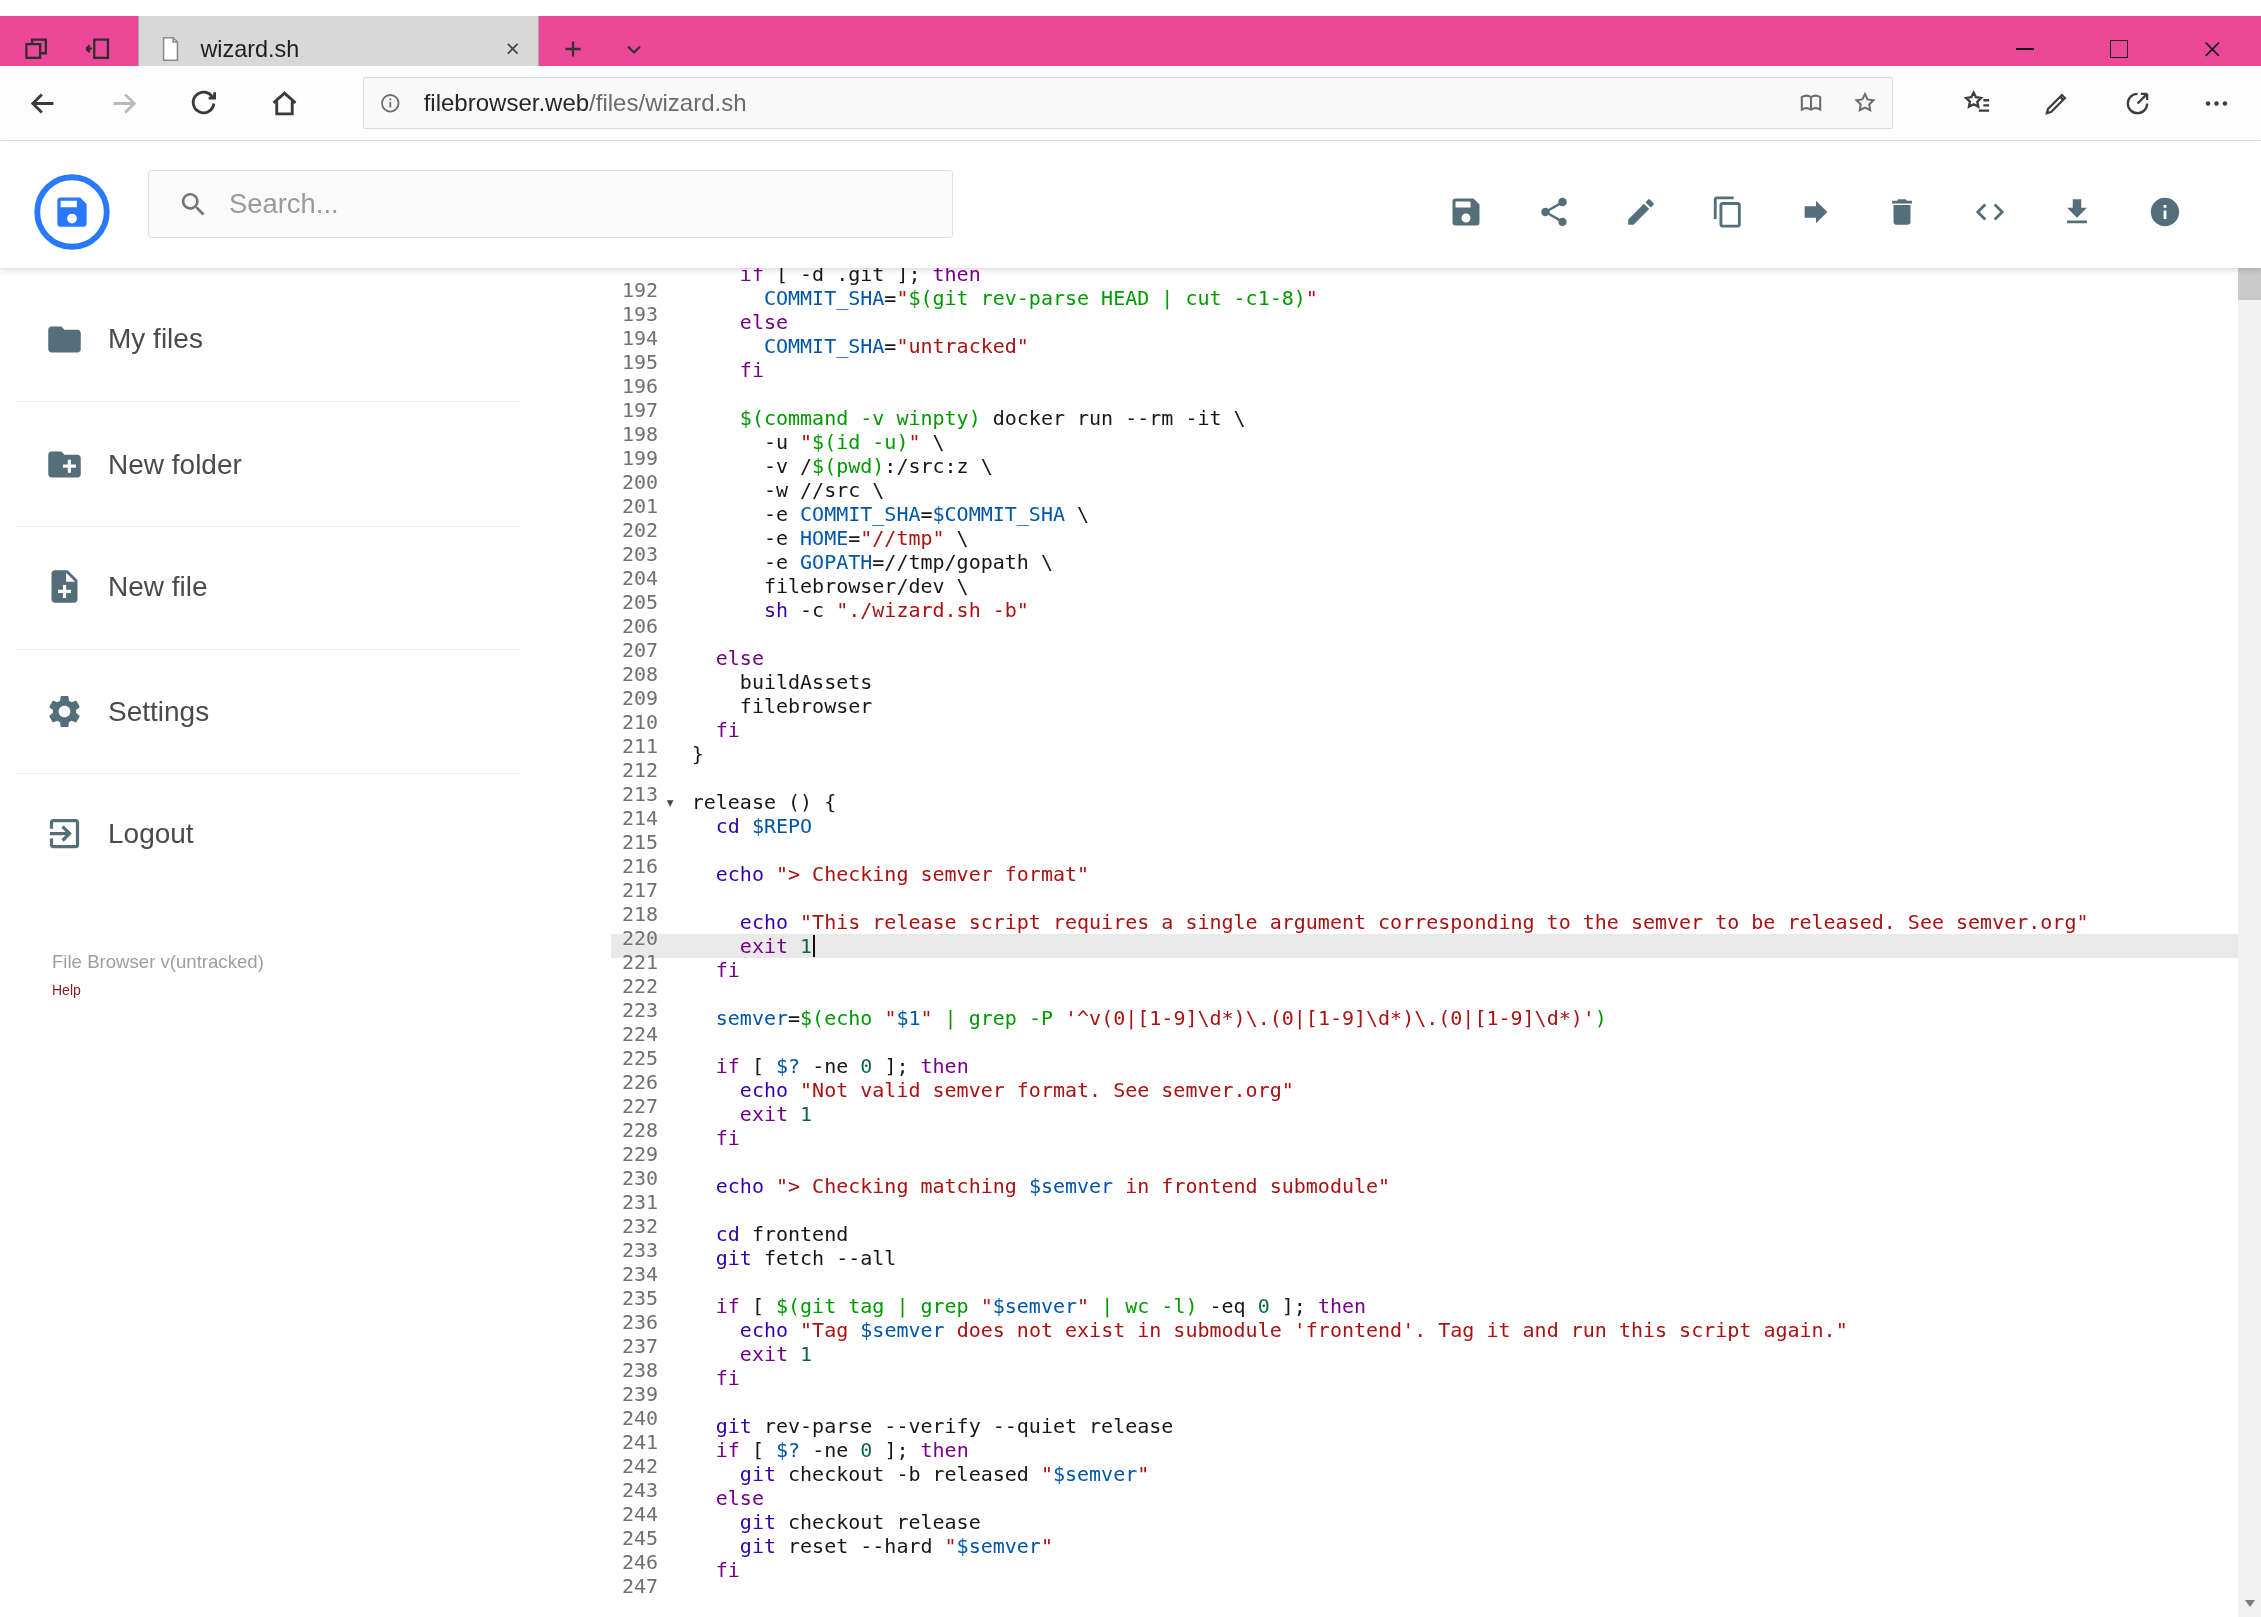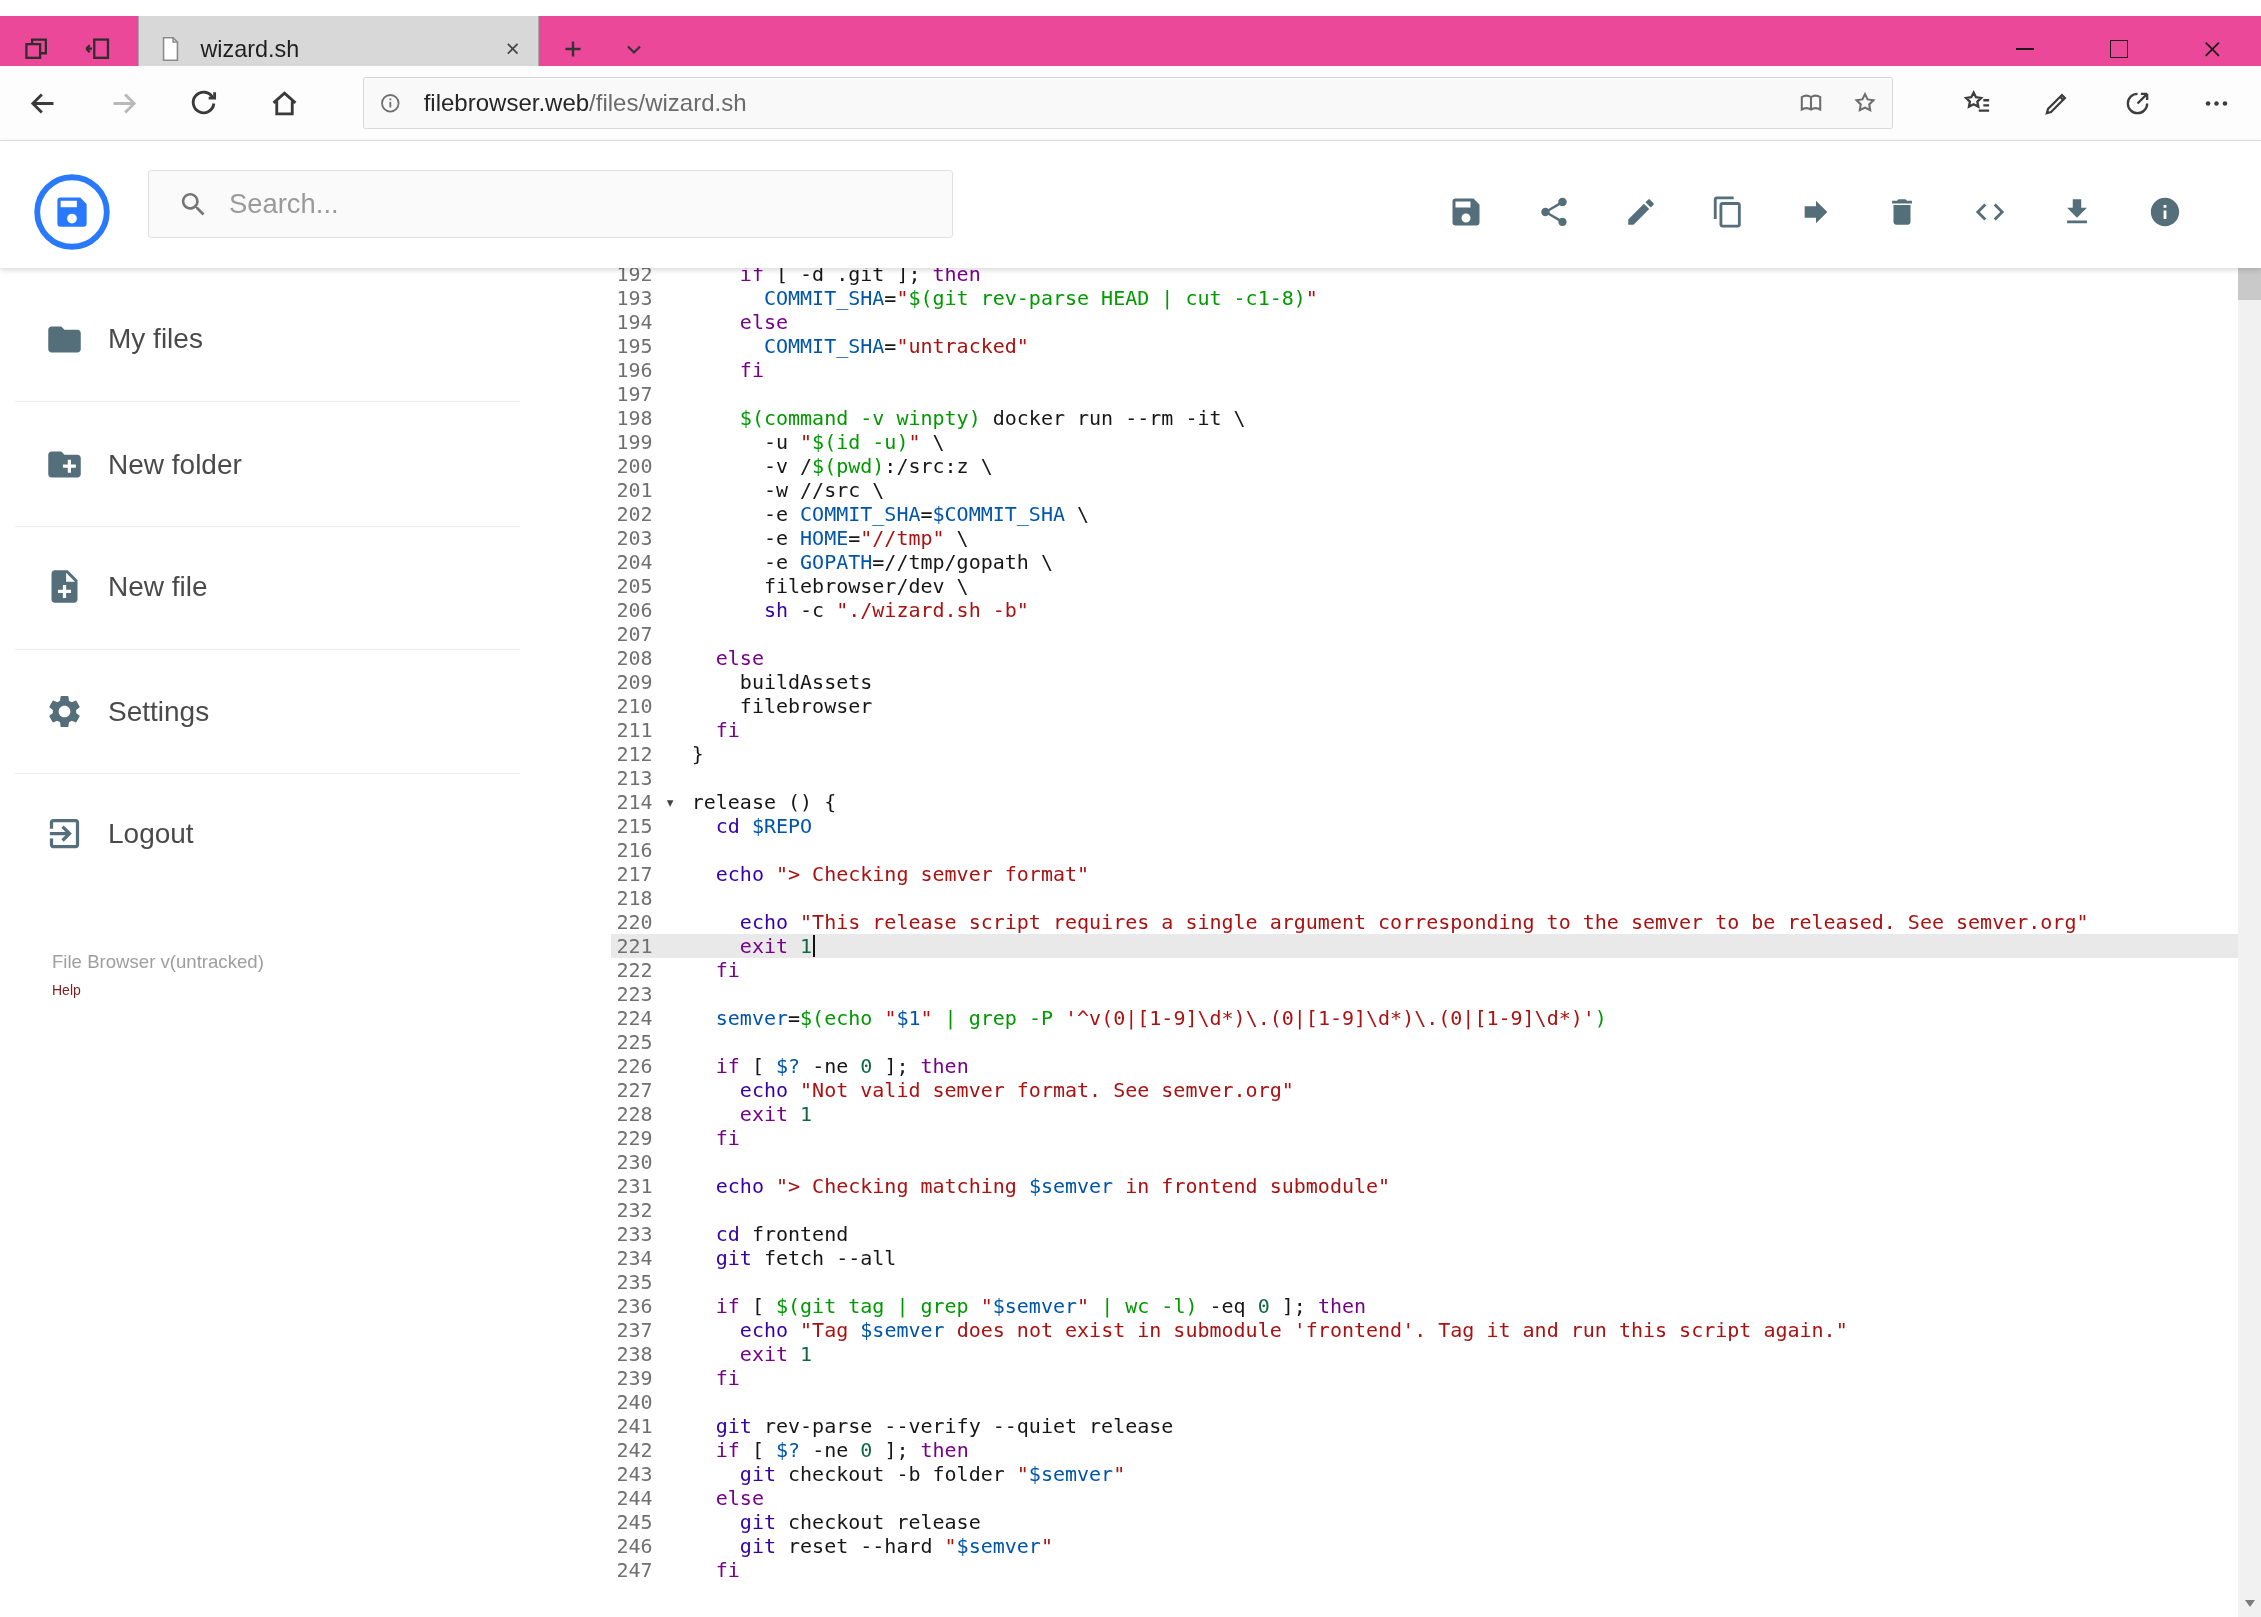--- a/index.html
+++ b/index.html
@@ -61,21 +61,21 @@
   .sb-ver{position:absolute;left:52px;top:683px;font-size:18.6px;color:#9e9e9e;}
   .sb-help{position:absolute;left:52px;top:714px;font-size:14px;color:#7f1d1d;cursor:pointer;}
 
   
   .editor{position:absolute;left:525px;top:268px;right:22.6px;bottom:0;overflow:hidden;background:#fff;cursor:text;}
   .code{position:absolute;left:0;top:-6.5px;right:0;font-family:"DejaVu Sans Mono","Liberation Mono",monospace;
         font-size:20px;line-height:24px;color:#161616;}
   .cl{display:flex;height:24px;}
   .cl.active{background:linear-gradient(90deg,rgba(0,0,0,0) 86px,#e9e9e9 86px);}
   .lpad{width:86px;flex:0 0 86px;}
-  .lnum{width:47px;flex:0 0 47px;text-align:center;color:#707070;}
+  .lnum{width:47px;flex:0 0 47px;text-align:right;color:#707070;margin-top:16px;}
   .lfold{width:24px;flex:0 0 24px;text-align:center;color:#444;font-size:17px;line-height:24px;}
   .ltext{padding-left:9.7px;white-space:pre;}
   .caret{display:inline-block;width:1.6px;height:22px;background:#111;vertical-align:-4px;margin-left:0.8px;}
   .tk-pl{color:#161616;} .tk-kw{color:#770088;} .tk-bi{color:#3300aa;} .tk-st{color:#aa1111;}
   .tk-vr{color:#0055aa;} .tk-qt{color:#009900;} .tk-nm{color:#116644;}
 
   
   .vscroll{position:absolute;right:0;top:141px;width:22.6px;bottom:0;background:#f1f1f1;}
   .sc-up,.sc-down{position:absolute;left:0;width:22.6px;height:27.4px;display:flex;align-items:center;justify-content:center;cursor:pointer;}
   .sc-up{top:0;} .sc-down{bottom:0;}
@@ -631,21 +631,21 @@
         <div class="cl">
           <span class="lpad"></span>
           <span class="lnum">242</span>
           <span class="lfold"></span>
           <span class="ltext"><span class="tk-pl">  </span><span class="tk-kw">if</span><span class="tk-pl"> [ </span><span class="tk-vr">$?</span><span class="tk-pl"> -ne </span><span class="tk-nm">0</span><span class="tk-pl"> ]; </span><span class="tk-kw">then</span></span>
         </div>
         <div class="cl">
           <span class="lpad"></span>
           <span class="lnum">243</span>
           <span class="lfold"></span>
-          <span class="ltext"><span class="tk-pl">    </span><span class="tk-bi">git</span><span class="tk-pl"> checkout -b folder </span><span class="tk-st">"</span><span class="tk-vr">$semver</span><span class="tk-st">"</span></span>
+          <span class="ltext"><span class="tk-pl">    </span><span class="tk-bi">git</span><span class="tk-pl"> checkout -b released </span><span class="tk-st">"</span><span class="tk-vr">$semver</span><span class="tk-st">"</span></span>
         </div>
         <div class="cl">
           <span class="lpad"></span>
           <span class="lnum">244</span>
           <span class="lfold"></span>
           <span class="ltext"><span class="tk-pl">  </span><span class="tk-kw">else</span></span>
         </div>
         <div class="cl">
           <span class="lpad"></span>
           <span class="lnum">245</span>

